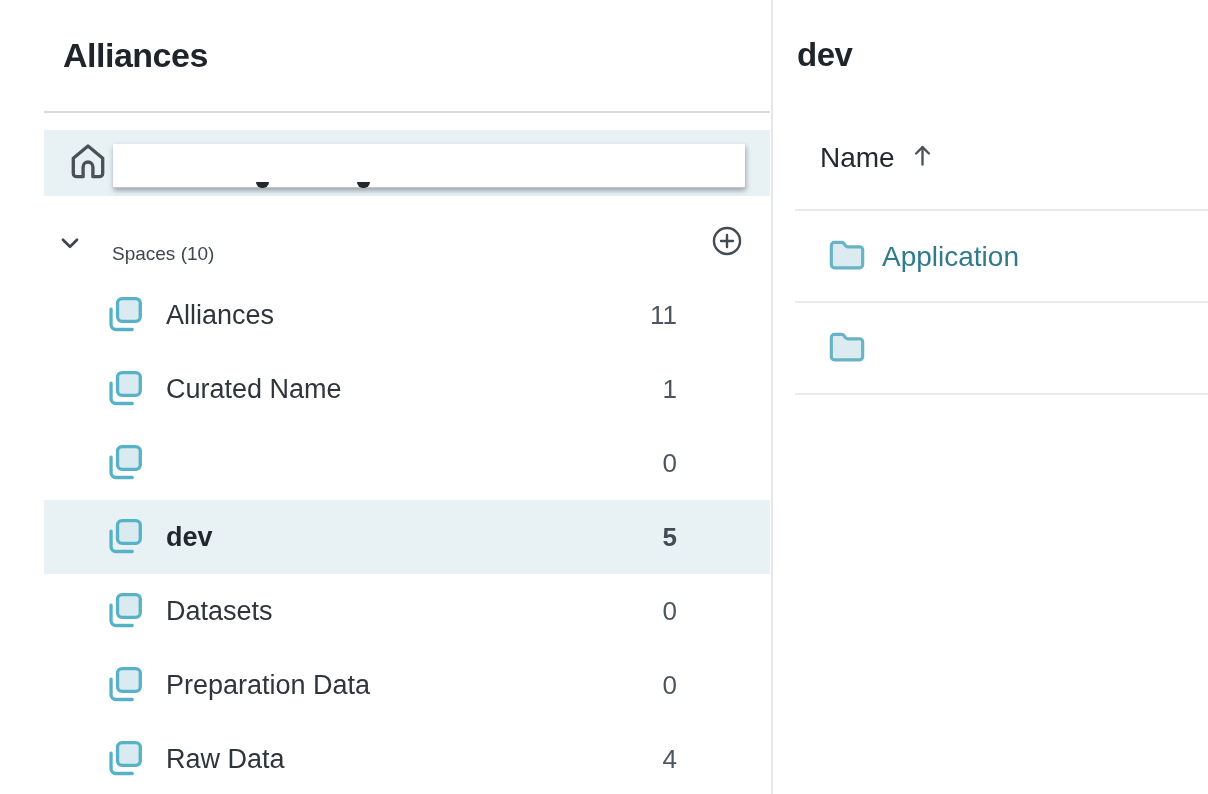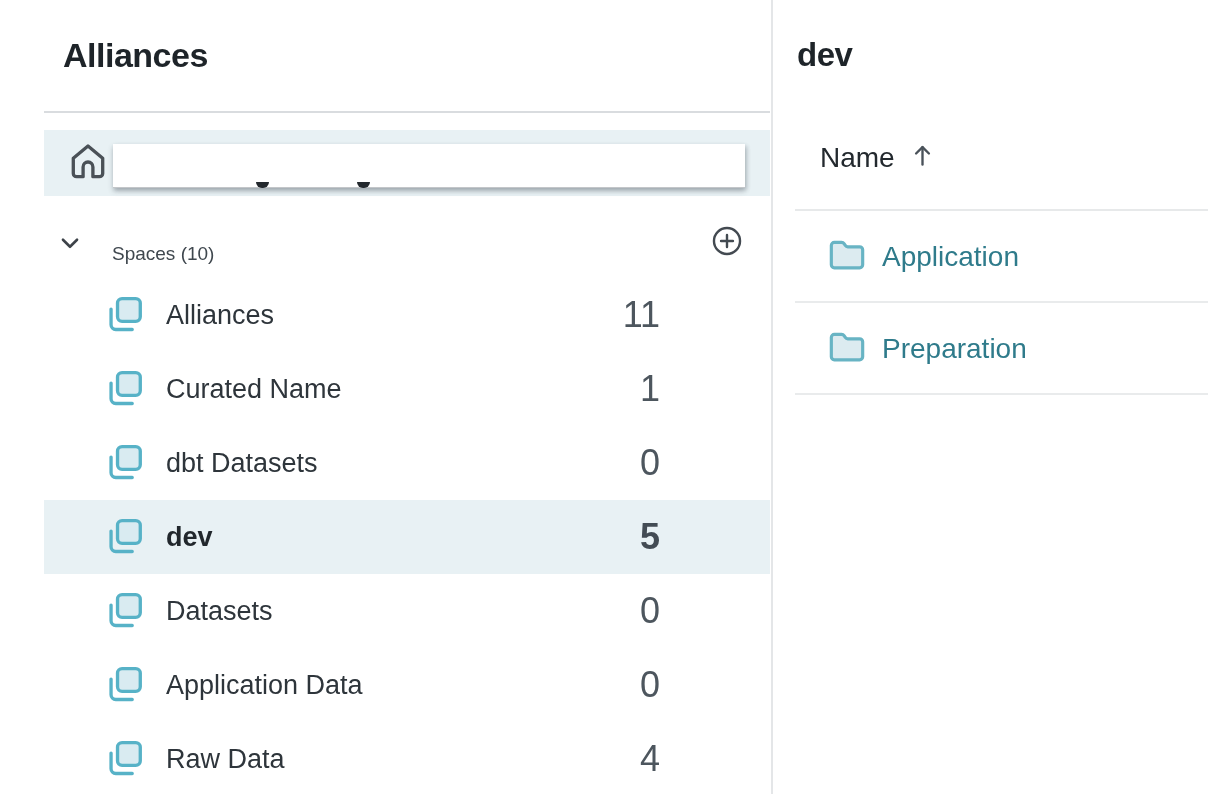--- a/index.html
+++ b/index.html
@@ -51,22 +51,22 @@
   .spaces-list{position:absolute;left:44px;top:278px;width:726px;}
   .space-row{position:relative;height:74px;cursor:pointer;}
   .space-row.selected{background:var(--row-highlight,#e8f1f4);}
   .sp-ic{position:absolute;left:59px;top:16px;width:42px;height:42px;}
   .space-label{
     position:absolute;left:122px;top:50%;transform:translateY(-50%);
     font-size:27px;color:#2e353b;white-space:nowrap;
   }
   .space-row.selected .space-label{font-weight:700;color:#21272c;}
   .space-count{
-    position:absolute;right:110px;top:50%;transform:translateY(-50%);
-    font-size:36px;color:#4d565e;
+    position:absolute;right:93px;top:50%;transform:translateY(-50%);
+    font-size:26px;color:#4d565e;
   }
   .space-row.selected .space-count{font-weight:600;color:#434c54;}
 
   
   .panel{position:absolute;left:773px;top:0;width:435px;height:794px;background:#fff;}
   .panel-title{
     position:absolute;left:24px;top:36px;margin:0;
     font-size:33px;font-weight:700;color:#1e2429;letter-spacing:-.5px;
   }
   .table-header{position:absolute;left:47px;top:142px;height:36px;display:flex;
@@ -145,21 +145,20 @@
     <span class="space-count">1</span>
   </div>
 
   <div class="space-row">
     <span class="sp-ic">
       <svg viewBox="0 0 24 24" fill="none" stroke-linecap="round" stroke-linejoin="round">
         <rect x="8.3" y="2.6" width="13" height="13" rx="2.6" fill="#d9ebf1" stroke="#57b2c7" stroke-width="1.9"></rect>
         <path d="M4.6 8.6v9a2.7 2.7 0 0 0 2.7 2.7h9.4" stroke="#57b2c7" stroke-width="1.9"></path>
       </svg>
     </span>
-    <span class="space-label">dbt Datasets</span>
     <span class="space-count">0</span>
   </div>
 
   <div class="space-row selected">
     <span class="sp-ic">
       <svg viewBox="0 0 24 24" fill="none" stroke-linecap="round" stroke-linejoin="round">
         <rect x="8.3" y="2.6" width="13" height="13" rx="2.6" fill="#d9ebf1" stroke="#57b2c7" stroke-width="1.9"></rect>
         <path d="M4.6 8.6v9a2.7 2.7 0 0 0 2.7 2.7h9.4" stroke="#57b2c7" stroke-width="1.9"></path>
       </svg>
     </span>
@@ -178,21 +177,21 @@
     <span class="space-count">0</span>
   </div>
 
   <div class="space-row">
     <span class="sp-ic">
       <svg viewBox="0 0 24 24" fill="none" stroke-linecap="round" stroke-linejoin="round">
         <rect x="8.3" y="2.6" width="13" height="13" rx="2.6" fill="#d9ebf1" stroke="#57b2c7" stroke-width="1.9"></rect>
         <path d="M4.6 8.6v9a2.7 2.7 0 0 0 2.7 2.7h9.4" stroke="#57b2c7" stroke-width="1.9"></path>
       </svg>
     </span>
-    <span class="space-label">Application Data</span>
+    <span class="space-label">Preparation Data</span>
     <span class="space-count">0</span>
   </div>
 
   <div class="space-row">
     <span class="sp-ic">
       <svg viewBox="0 0 24 24" fill="none" stroke-linecap="round" stroke-linejoin="round">
         <rect x="8.3" y="2.6" width="13" height="13" rx="2.6" fill="#d9ebf1" stroke="#57b2c7" stroke-width="1.9"></rect>
         <path d="M4.6 8.6v9a2.7 2.7 0 0 0 2.7 2.7h9.4" stroke="#57b2c7" stroke-width="1.9"></path>
       </svg>
     </span>
@@ -230,17 +229,16 @@
     <a class="folder-label">Application</a>
   </div>
 
 
   <div class="folder-row">
     <span class="f-ic">
       <svg viewBox="0 0 24 24" fill="#dcebf0" stroke="#68b4c4" stroke-width="2" stroke-linecap="round" stroke-linejoin="round">
         <path d="M20 19.5a1.9 1.9 0 0 0 1.9-1.9V8.1a1.9 1.9 0 0 0-1.9-1.9h-7.5a1.9 1.9 0 0 1-1.6-.85l-.75-1.1a1.9 1.9 0 0 0-1.58-.85H4a1.9 1.9 0 0 0-1.9 1.9v12.3A1.9 1.9 0 0 0 4 19.5Z"></path>
       </svg>
     </span>
-    <a class="folder-label">Preparation</a>
   </div>
 </div>
   </main>
 </div>
 
 </body></html>

